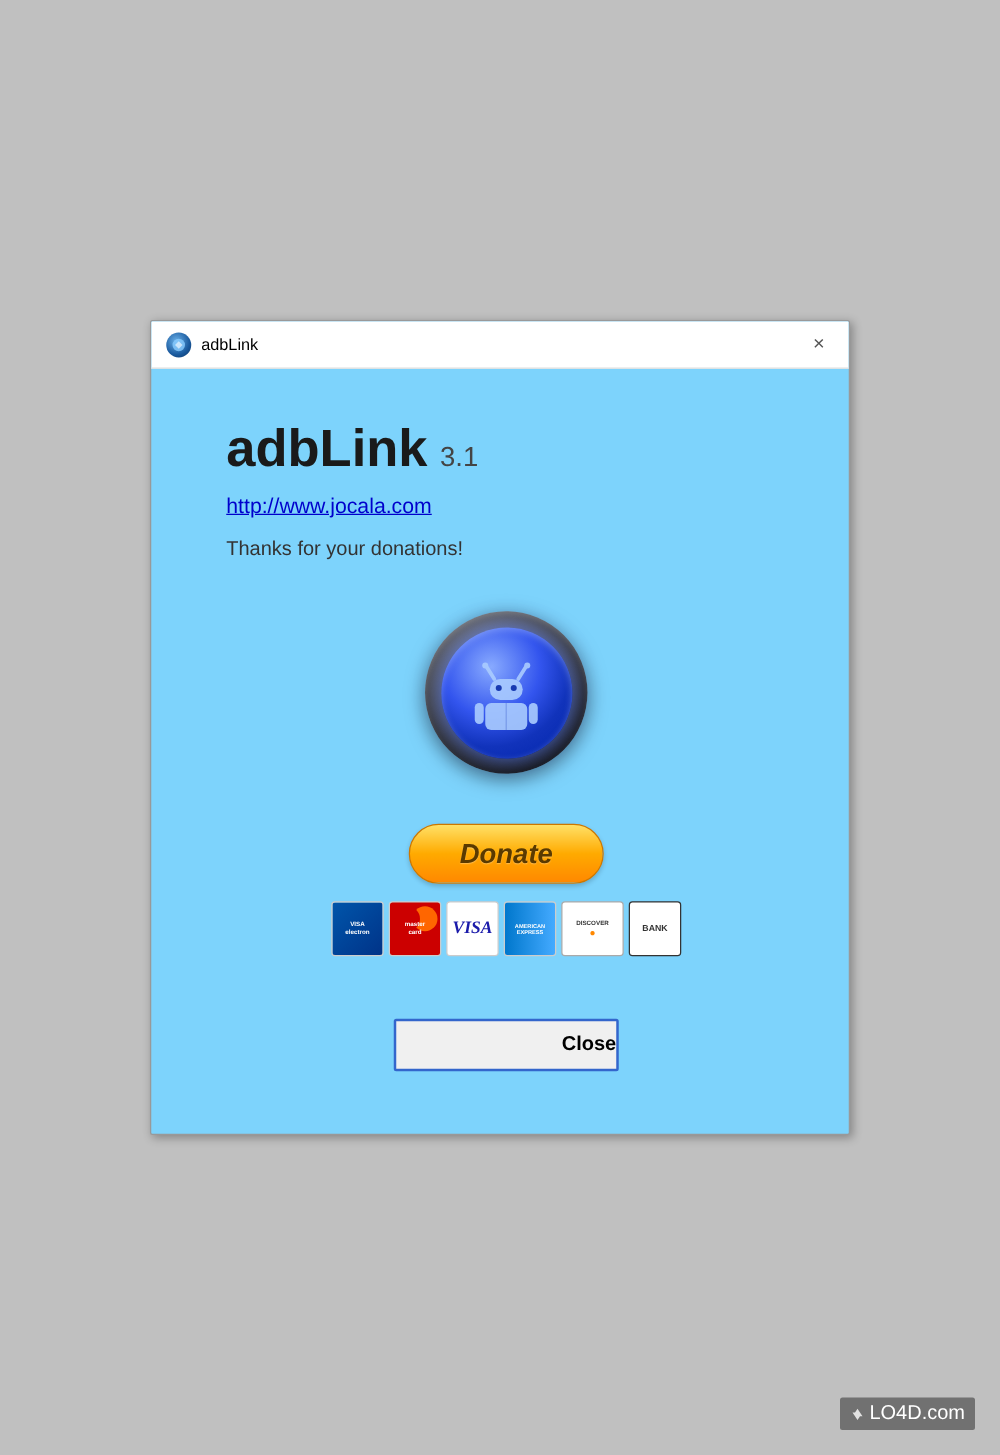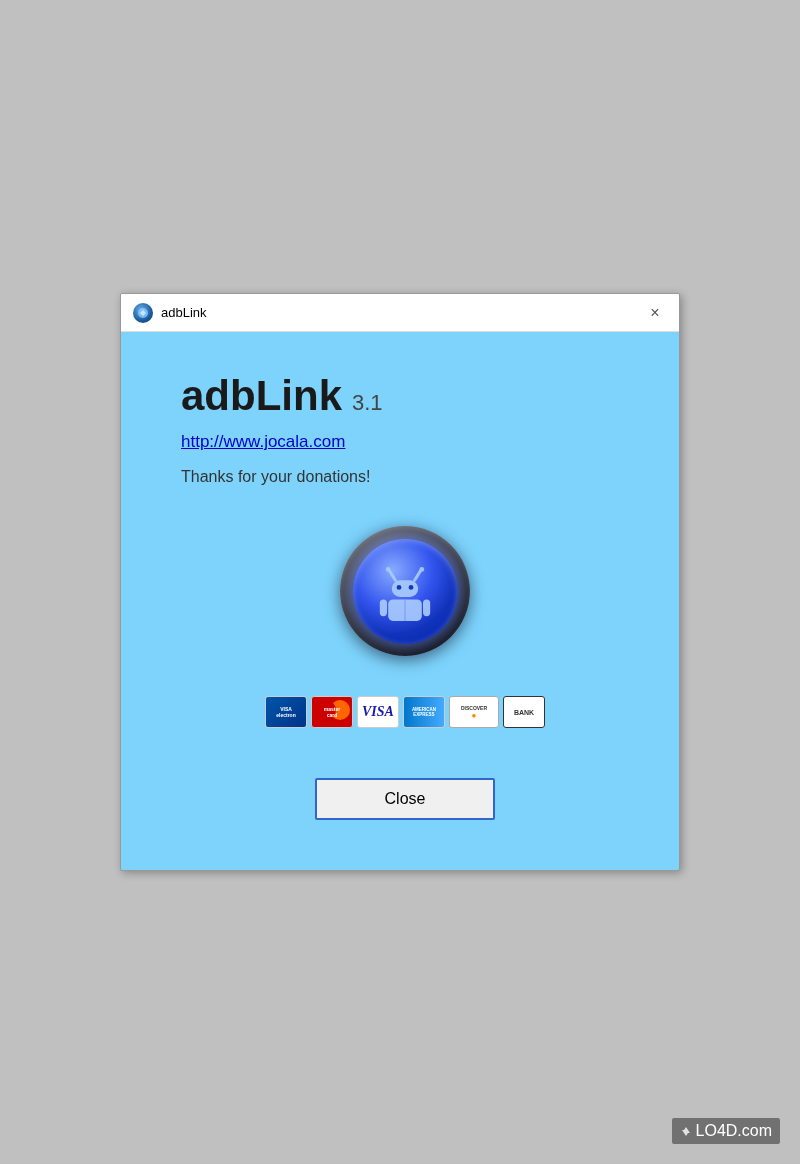--- a/index.html
+++ b/index.html
@@ -172,21 +172,21 @@
       text-shadow: 0 1px 1px rgba(255,255,255,0.3);
     }
 
     .payment-icons {
       display: flex;
       gap: 4px;
       align-items: center;
     }
 
     .payment-card {
-      height: 32px;
+      height: 44px;
       border-radius: 3px;
       border: 1px solid #ccc;
       display: flex;
       align-items: center;
       justify-content: center;
       font-size: 7px;
       font-weight: bold;
       overflow: hidden;
     }
 
@@ -278,21 +278,22 @@
 
     .close-dialog-btn {
       width: 180px;
       padding: 10px 0;
       background: #f0f0f0;
       border: 2px solid #3366cc;
       border-radius: 2px;
       font-size: 16px;
       color: #000;
       cursor: pointer;
-      text-align: center;
+      text-align: right;
+      font-weight: bold;
     }
 
     .watermark {
       position: absolute;
       bottom: 20px;
       right: 20px;
       background: rgba(80,80,80,0.7);
       color: white;
       font-size: 16px;
       padding: 4px 8px;
@@ -358,20 +359,21 @@
 
             <rect x="28" y="50" width="7" height="8" rx="3" fill="#aaccff"></rect>
 
             <line x1="25" y1="32" x2="25" y2="50" stroke="#88aaee" stroke-width="1"></line>
           </svg>
         </div>
       </div>
     </div>
 
     <div class="donate-section">
+      <button class="donate-btn">Donate</button>
 
       <div class="payment-icons">
 
         <div class="payment-card card-electro">
           <span style="color:white;font-size:5px;text-align:center;font-weight:bold;">VISA<br>electron</span>
         </div>
 
         <div class="payment-card card-mc">
           <span class="card-mc-text" style="font-size:5px;position:relative;z-index:2;color:white;">master<br>card</span>
         </div>

